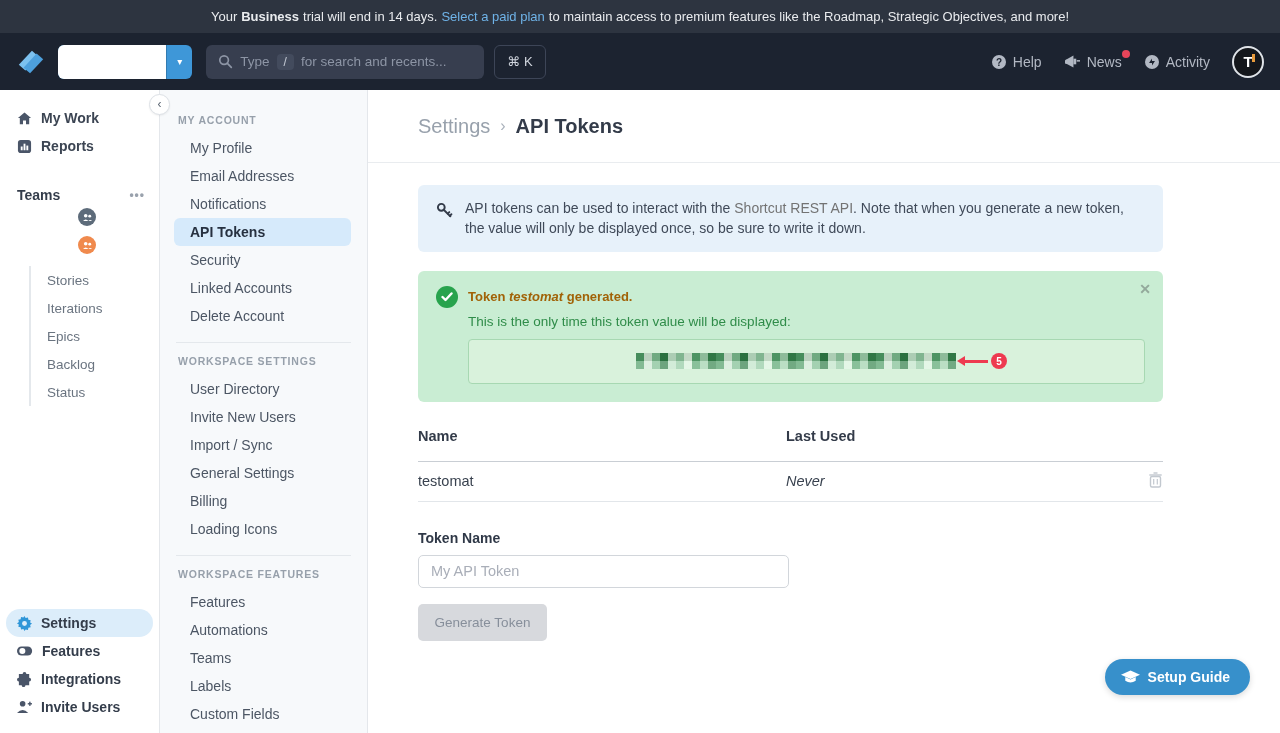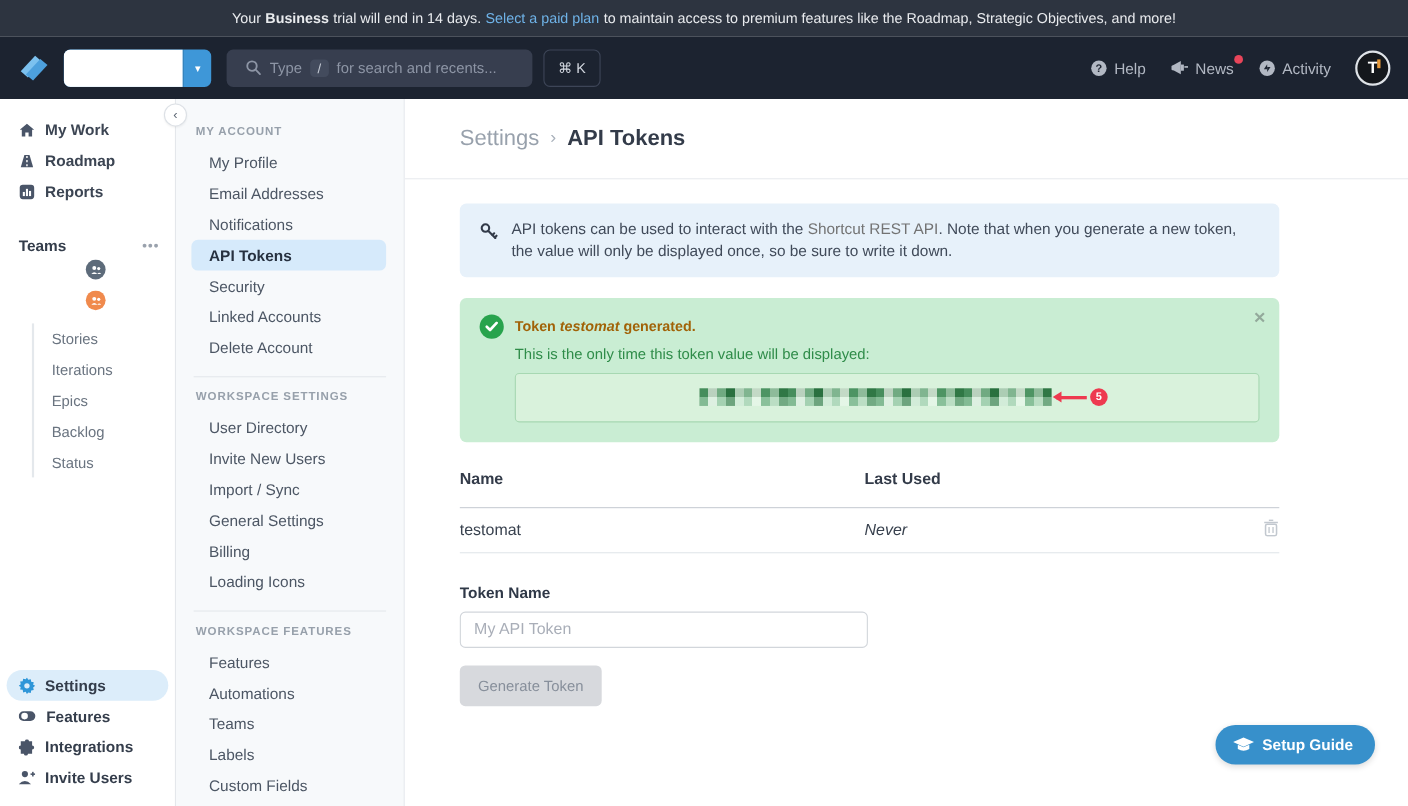--- a/index.html
+++ b/index.html
@@ -14,21 +14,21 @@
 
   
   .navbar { height:57px; background:#1c2330; display:flex; align-items:center; padding:0 16px; }
   .logo { width:30px; height:30px; margin-right:12px; flex:0 0 auto; }
   .create-btn { display:flex; align-items:stretch; height:34px; border-radius:6px;
     overflow:hidden; background:#3e97d8; color:#fff; cursor:pointer; }
   .create-btn .main { padding:0 14px; display:flex; align-items:center; font-size:13.5px; font-weight:700; }
   .create-btn .caret { width:26px; display:flex; align-items:center; justify-content:center;
     border-left:1px solid rgba(0,0,0,0.18); font-size:10px; }
   .searchbar { margin-left:14px; width:278px; height:34px; background:#373e4f; border-radius:6px;
-    display:flex; align-items:center; padding:0 17px; color:#8d95a5; font-size:13.5px; gap:7px; cursor:text; }
+    display:flex; align-items:center; padding:0 12px; color:#8d95a5; font-size:13.5px; gap:7px; cursor:text; }
   .searchbar .slashkey { background:#434b5d; border-radius:4px; padding:1px 7px; font-size:12px; color:#c6ccd6; }
   .cmdk { margin-left:10px; height:34px; border:1px solid #3d4557; border-radius:6px; color:#d2d7df;
     font-size:13px; display:flex; align-items:center; padding:0 12px; cursor:pointer; }
   .nav-right { margin-left:auto; display:flex; align-items:center; gap:22px; color:#b2b8c3; font-size:14px; }
   .nav-item { display:flex; align-items:center; gap:6px; cursor:pointer; position:relative; }
   .nav-item svg { display:block; }
   .red-dot { position:absolute; top:-4px; right:-8px; width:8px; height:8px; border-radius:50%; background:#e8455a; }
   .avatar { width:32px; height:32px; border-radius:50%; background:#14171c; border:2px solid #dfe3e8;
     display:flex; align-items:center; justify-content:center; color:#fff; font-weight:700; font-size:15px;
     cursor:pointer; position:relative; }
@@ -206,27 +206,20 @@
     </div>
 
     <div class="side-item">
       <svg width="15" height="15" viewBox="0 0 16 16">
         <path d="M8 1.5 L15 7.5 H13 V14 H9.6 V10 H6.4 V14 H3 V7.5 H1 Z" fill="currentColor"></path>
       </svg>
       <span>My Work</span>
     </div>
     <div class="side-item">
       <svg width="15" height="15" viewBox="0 0 16 16">
-        <path d="M5.5 2 H10.5 L14 14 H2 Z" fill="currentColor"></path>
-        <line x1="8" y1="3" x2="8" y2="13" stroke="#fff" stroke-width="1.4" stroke-dasharray="2 2"></line>
-      </svg>
-      <span>Roadmap</span>
-    </div>
-    <div class="side-item">
-      <svg width="15" height="15" viewBox="0 0 16 16">
         <rect x="1" y="1" width="14" height="14" rx="3" fill="currentColor"></rect>
         <rect x="4" y="8" width="2" height="4" fill="#fff"></rect>
         <rect x="7" y="5" width="2" height="7" fill="#fff"></rect>
         <rect x="10" y="7" width="2" height="5" fill="#fff"></rect>
       </svg>
       <span>Reports</span>
     </div>
 
     <div class="teams-header">
       <span>Teams</span>

